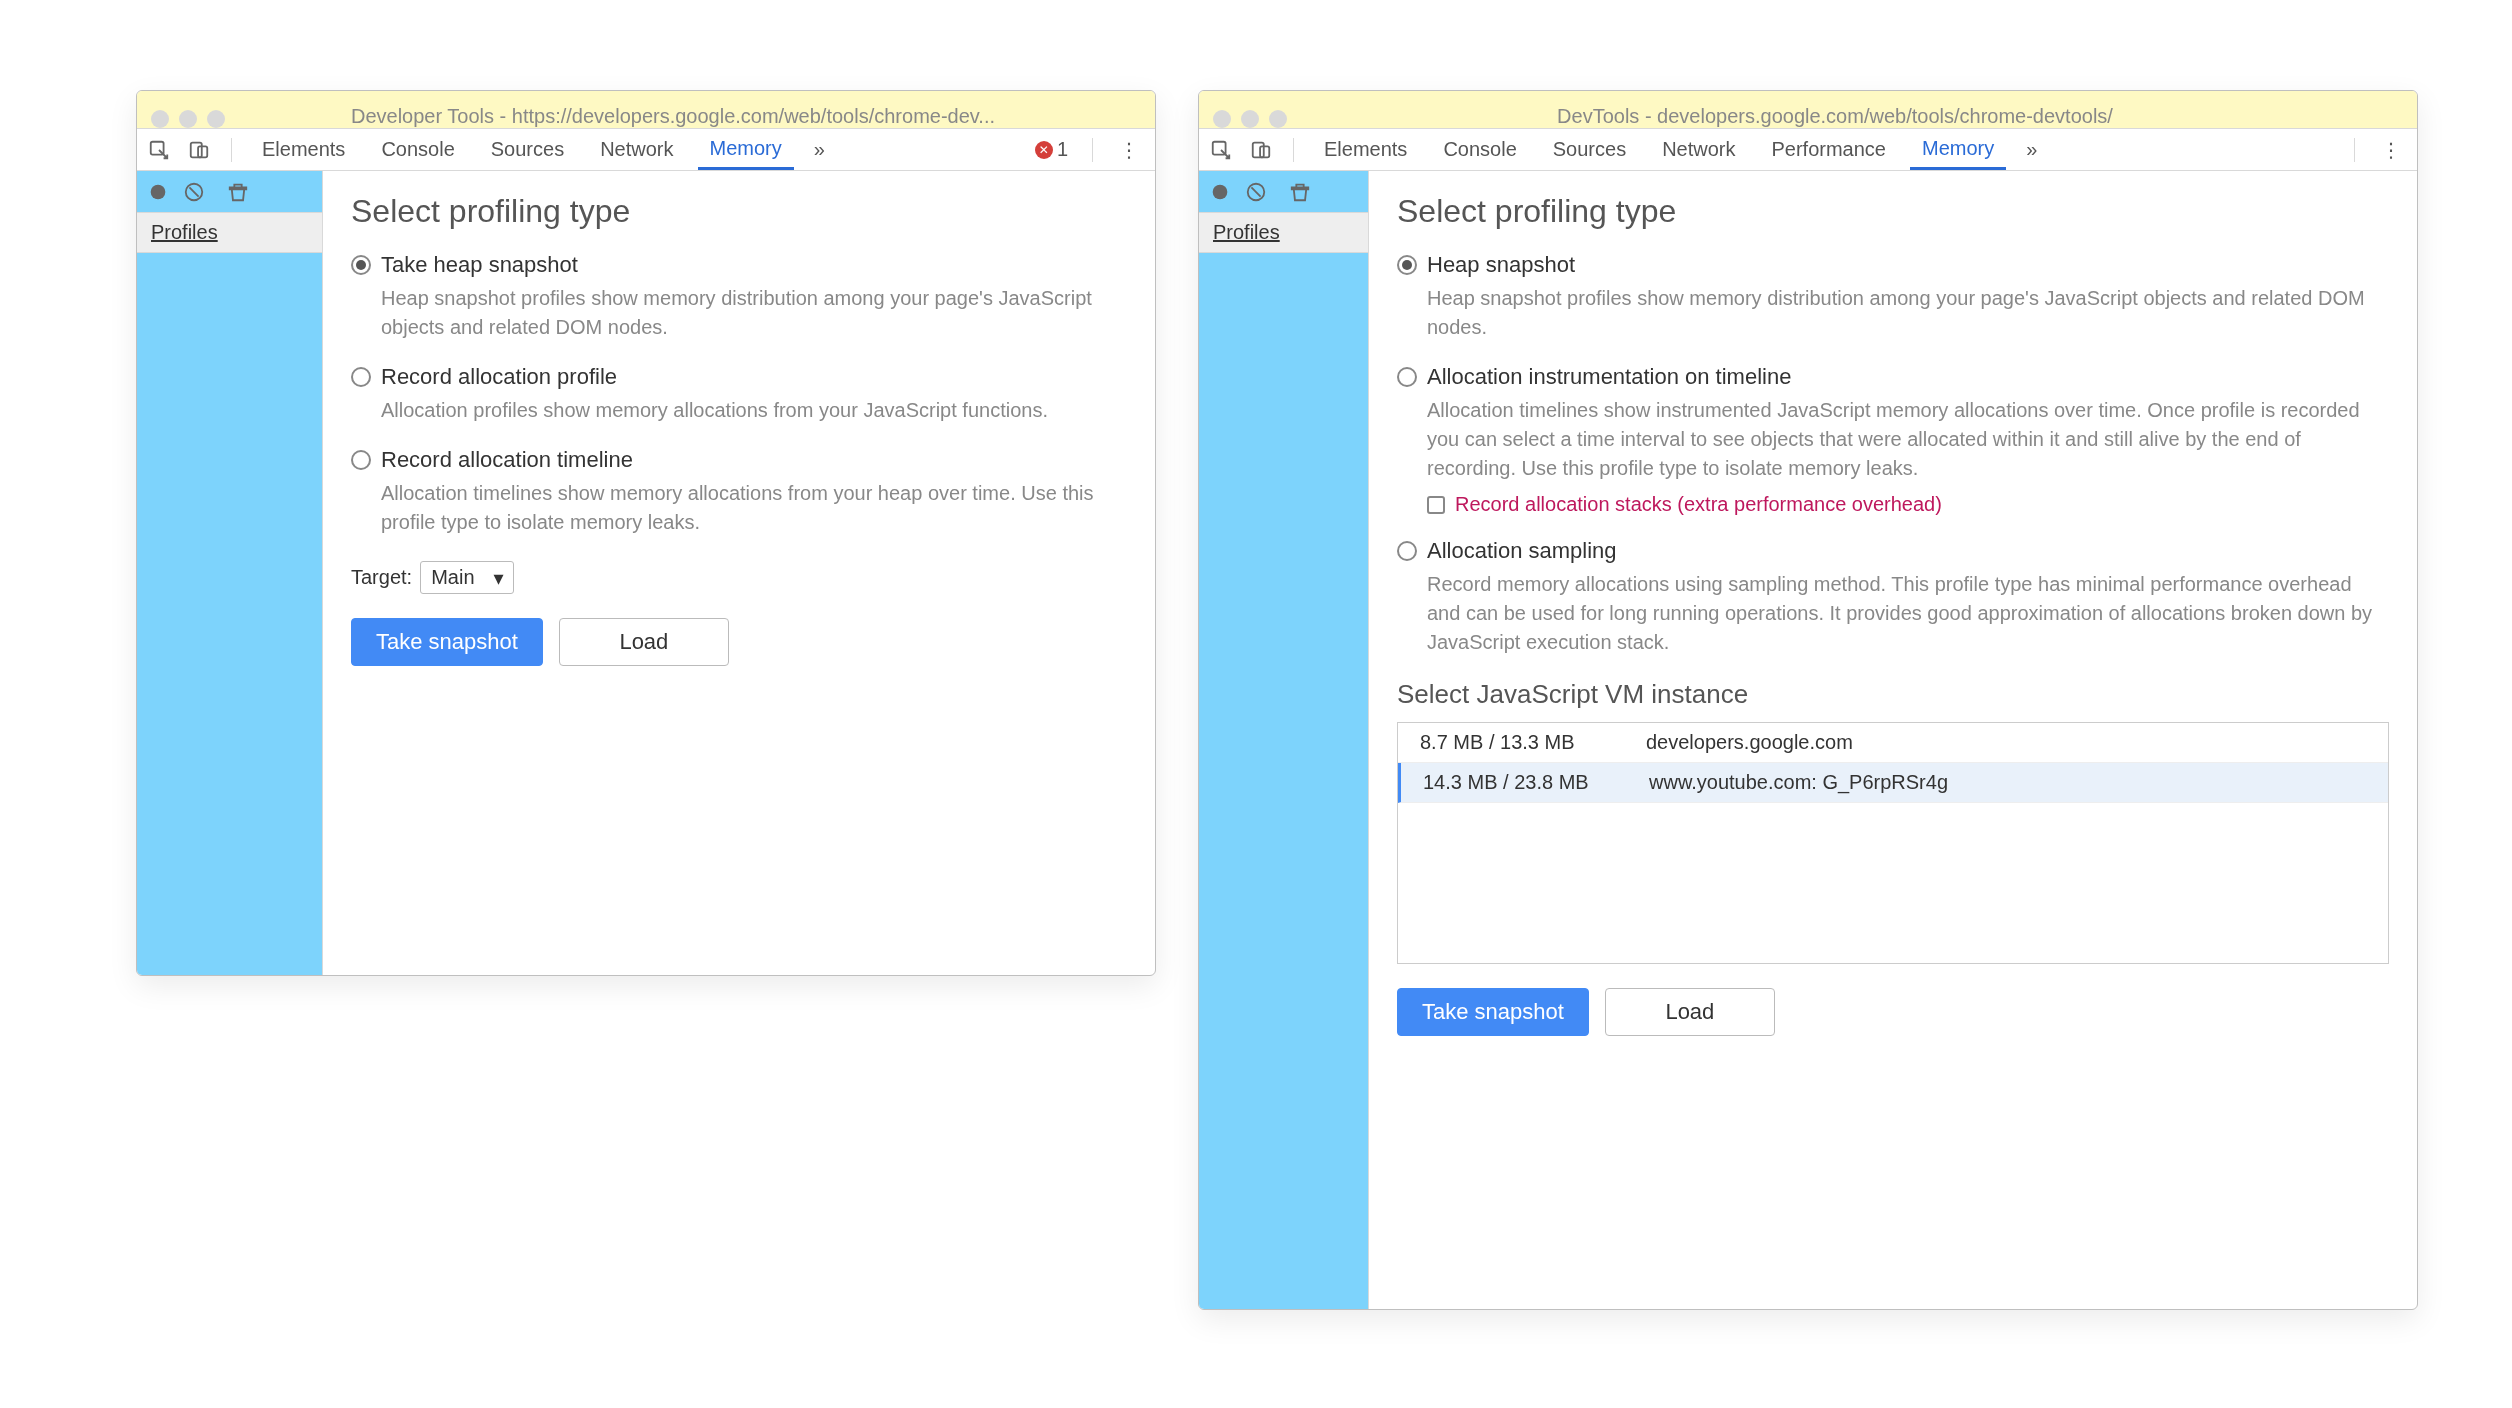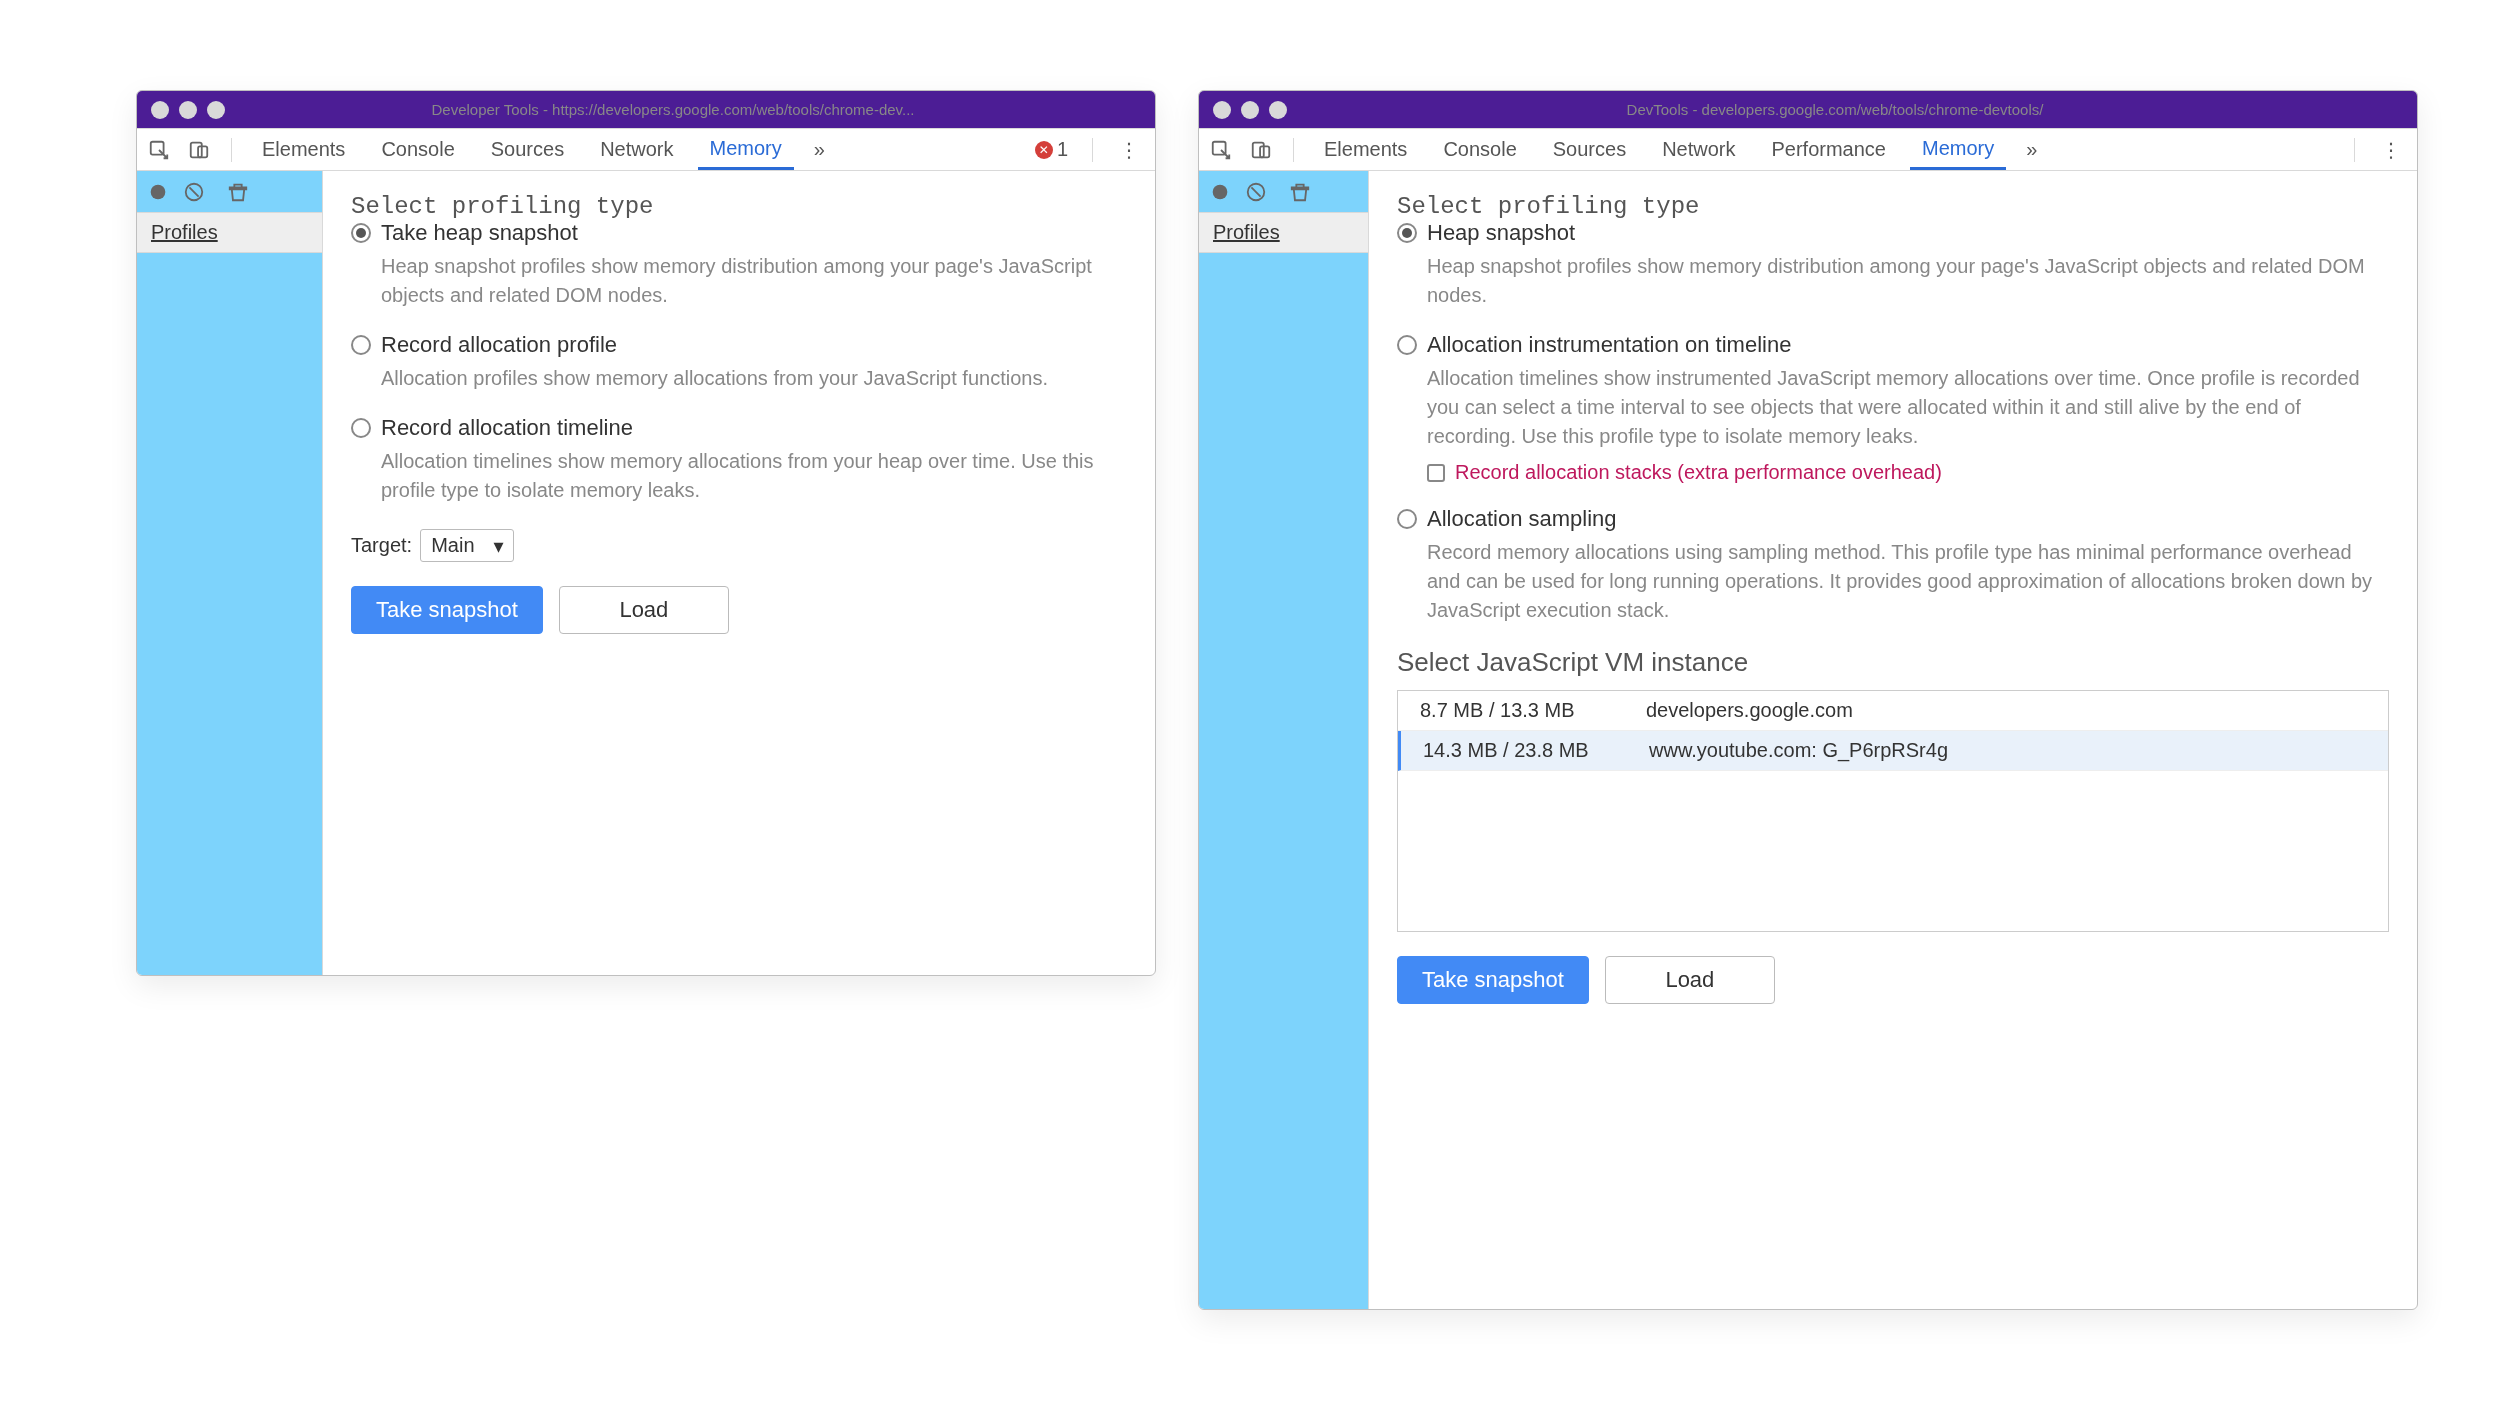--- a/index.html
+++ b/index.html
@@ -17,27 +17,27 @@
     border: 1px solid #bfbfbf;
     border-radius: 6px;
     background: #fff;
     box-shadow: 0 10px 30px rgba(0,0,0,0.08);
     display: flex;
     flex-direction: column;
     overflow: hidden;
   }
   .titlebar {
     height: 38px;
-    background: #4c1d95;
+    background: #fef9c3;
     border-bottom: 1px solid #d9d9d9;
     display: flex;
-    align-items: center;
+    align-items: flex-end;
     padding: 0 14px;
     color: #888;
-    font-size: 15px;
+    font-size: 20px;
   }
   .traffic {
     display: flex;
     gap: 10px;
     margin-right: 20px;
   }
   .traffic span {
     width: 18px; height: 18px; border-radius: 50%;
     background: #d9d9d9;
   }
@@ -131,24 +131,24 @@
     padding: 8px 14px;
     font-size: 20px;
     color: #333;
   }
   .main {
     flex: 1;
     padding: 22px 28px;
     overflow: auto;
   }
   .main h1 {
-    font-size: 24px;
+    font-size: 32px;
     font-weight: 400;
     color: #555;
-    font-family: Liberation Mono, monospace;
+    margin-bottom: 22px;
   }
   .main h2 {
     font-size: 26px;
     font-weight: 400;
     color: #555;
     margin: 18px 0 12px;
   }
   .opt {
     margin-bottom: 22px;
   }

